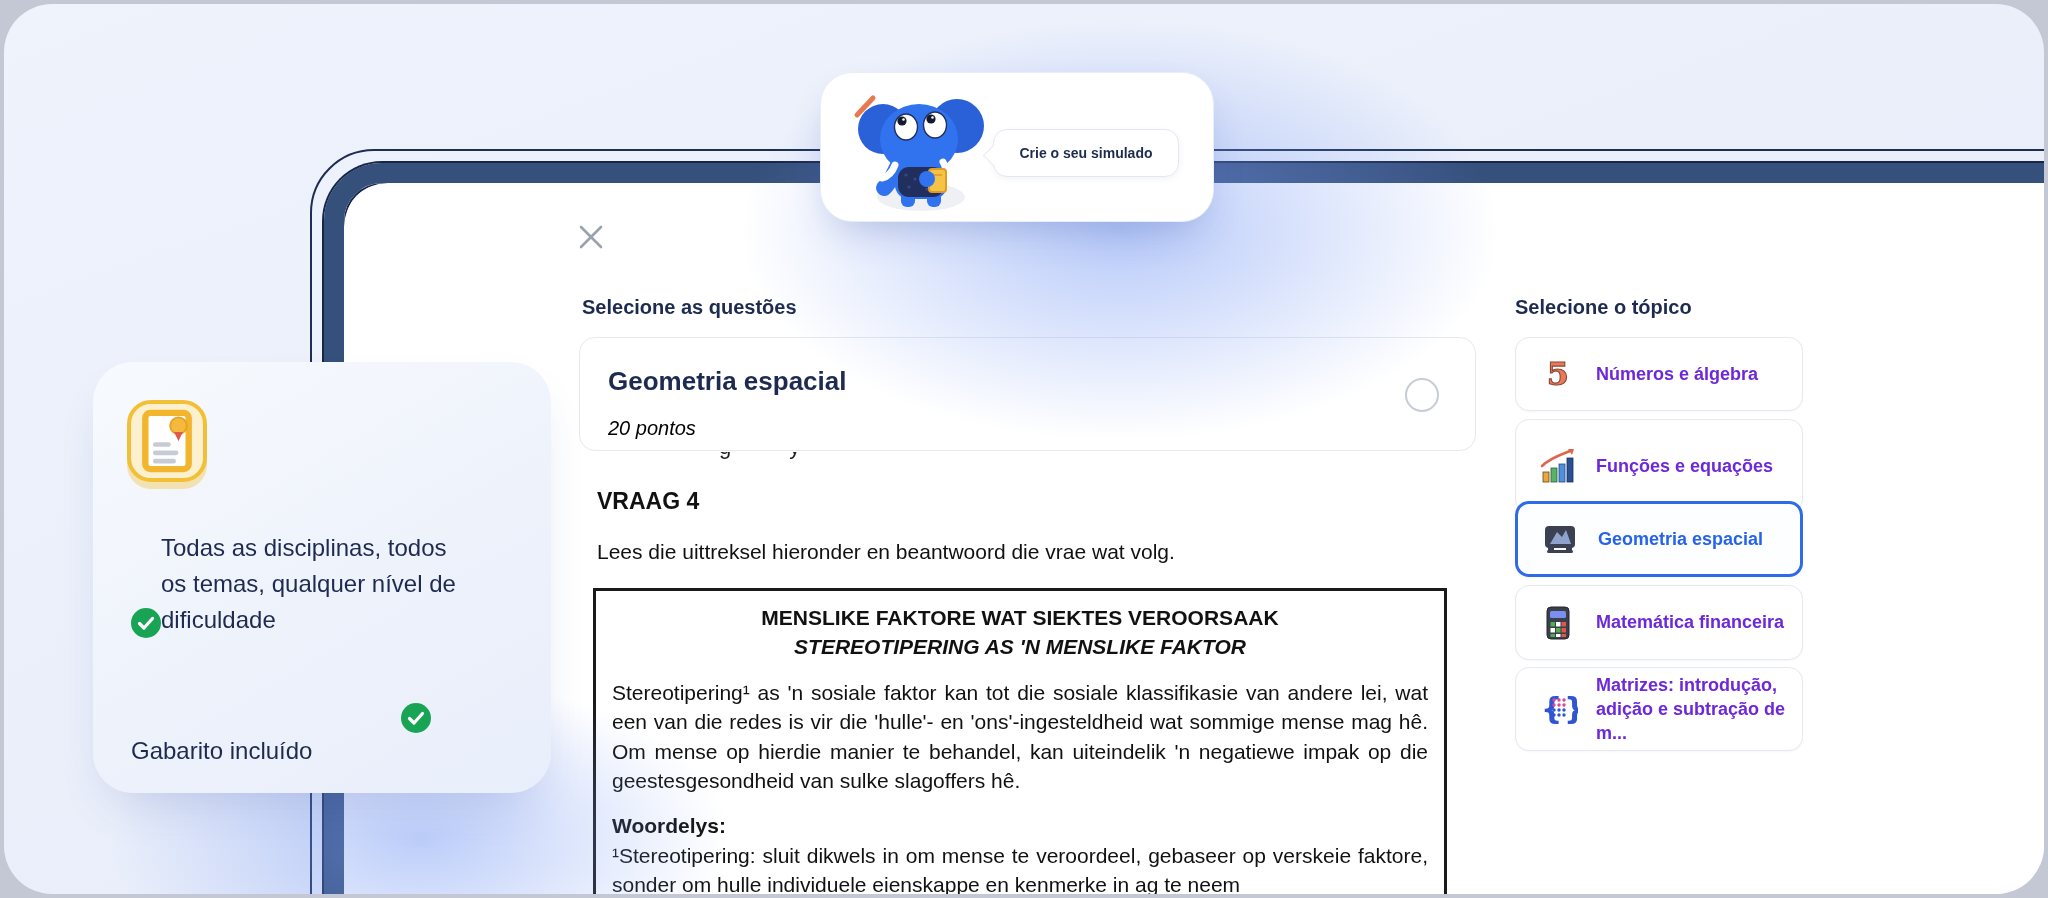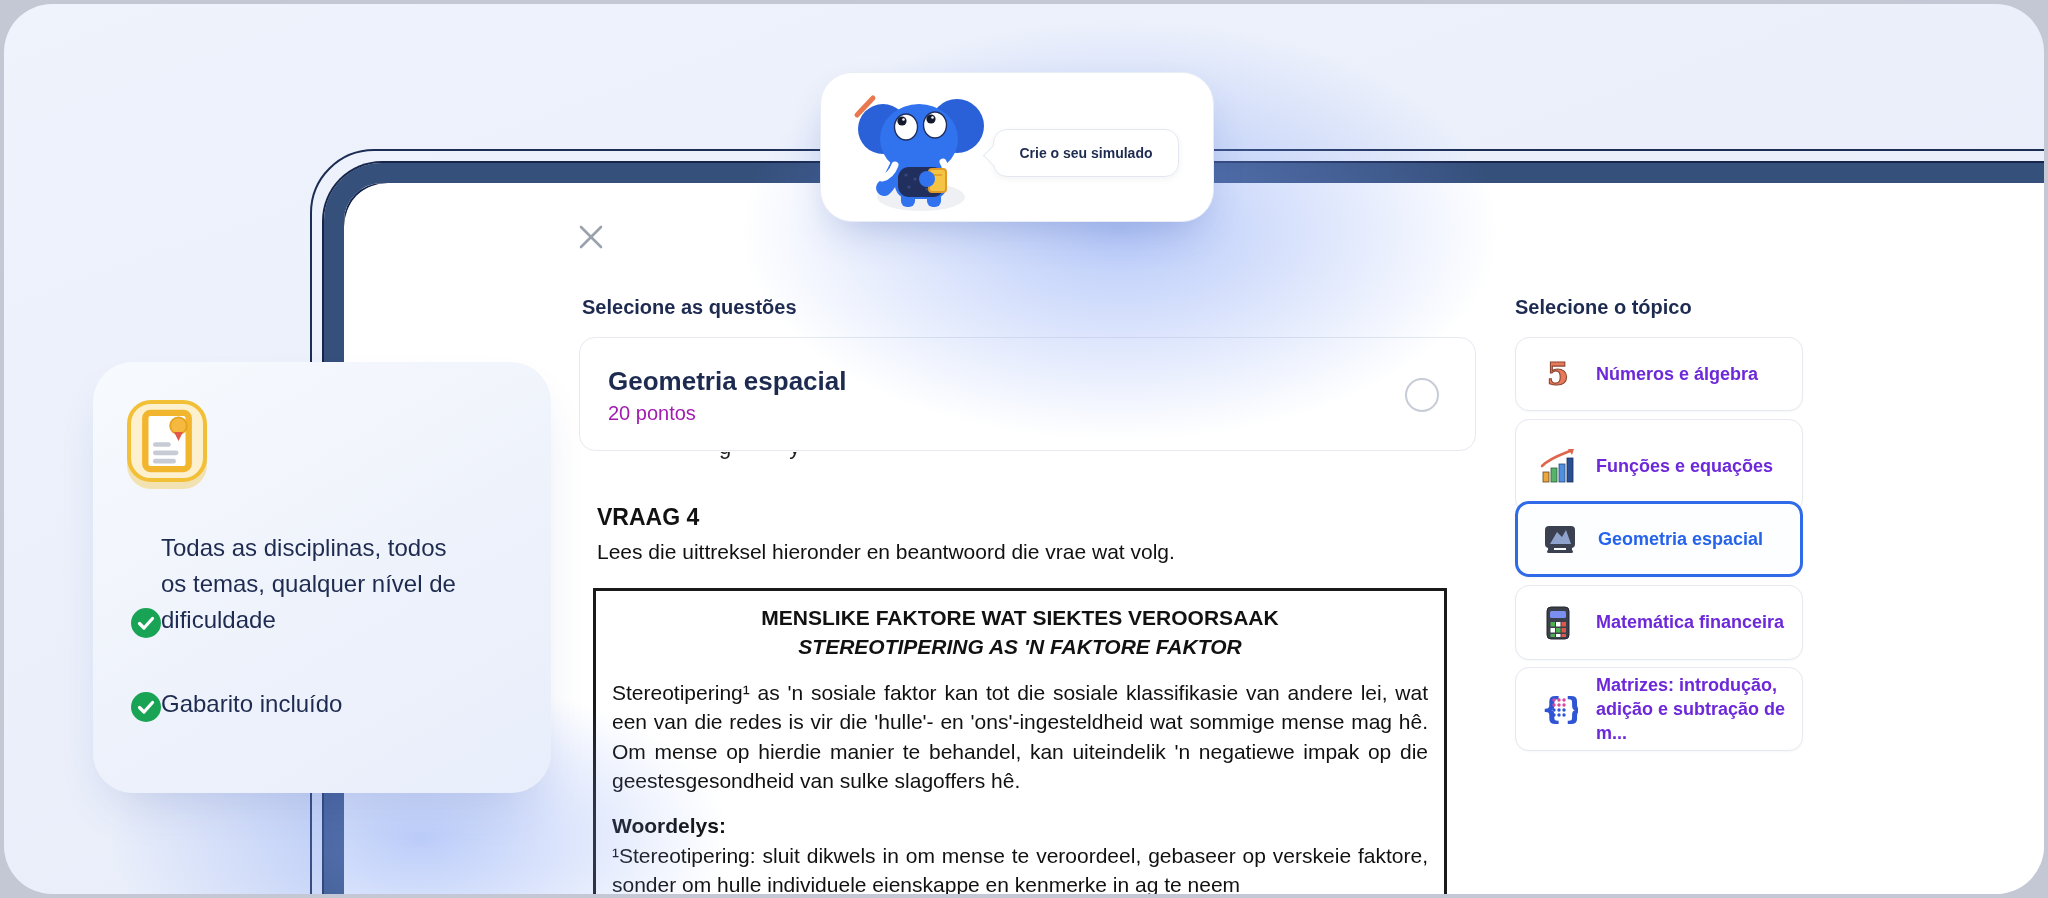--- a/index.html
+++ b/index.html
@@ -30,30 +30,30 @@
   .close-x{position:absolute;left:578px;top:224px;width:26px;height:26px;cursor:pointer;}
   .close-x svg{display:block;}
 
   
   .section-heading{position:absolute;font-size:20px;font-weight:700;color:#1e2b50;}
 
   
   .question-card{position:absolute;left:579px;top:337px;width:897px;height:114px;
       background:#fff;border:1.5px solid #e6e9f0;border-radius:16px;cursor:pointer;}
   .qc-title{position:absolute;left:28px;top:28px;font-size:26px;font-weight:700;color:#1e2b50;}
-  .qc-points{position:absolute;left:28px;top:64px;font-size:20px;color:#a21caf;}
+  .qc-points{position:absolute;left:28px;top:79px;font-size:20px;color:#000000;font-style:italic;}
   .qc-radio{position:absolute;right:36px;top:40px;width:34px;height:34px;border-radius:50%;
             border:2.5px solid #c7ccd7;background:#fff;cursor:pointer;}
 
   
   .scan{position:absolute;left:579px;top:452px;width:897px;height:446px;background:#fff;
         color:#111;font-family:"Liberation Sans",sans-serif;overflow:hidden;}
   .clip-line{position:absolute;left:140px;top:0px;width:220px;height:11px;overflow:hidden;}
   .clip-line span{display:block;margin-top:-18px;font-size:22px;letter-spacing:26px;color:#222;}
-  .vraag{position:absolute;left:18px;top:52px;font-size:23px;font-weight:700;}
+  .vraag{position:absolute;left:18px;top:36px;font-size:23px;font-weight:700;}
   .instruction{position:absolute;left:18px;top:88px;font-size:21px;}
   .passage{position:absolute;left:14px;top:136px;width:854px;height:310px;
            border:3px solid #1a1a1a;padding:12px 16px 12px 16px;overflow:hidden;
            font-size:21px;line-height:1.4;}
   .passage .p-title{text-align:center;font-weight:700;}
   .passage .p-subtitle{text-align:center;font-weight:700;font-style:italic;}
   .passage .p-body{margin-top:16px;text-align:justify;}
   .passage .p-gloss-h{margin-top:16px;font-weight:700;}
   .passage .p-gloss{text-align:justify;}
 
@@ -119,21 +119,21 @@
 
       <div class="scan">
         <div class="clip-line">
           <span>g y</span>
         </div>
         <div class="vraag">VRAAG 4</div>
         <div class="instruction">Lees die uittreksel hieronder en beantwoord die vrae wat volg.</div>
 
         <div class="passage">
           <div class="p-title">MENSLIKE FAKTORE WAT SIEKTES VEROORSAAK</div>
-          <div class="p-subtitle">STEREOTIPERING AS 'N FAKTORE FAKTOR</div>
+          <div class="p-subtitle">STEREOTIPERING AS 'N MENSLIKE FAKTOR</div>
           <div class="p-body">Stereotipering¹ as 'n sosiale faktor kan tot die sosiale klassifikasie van andere lei, wat een van die redes is vir die 'hulle'- en 'ons'-ingesteldheid wat sommige mense mag hê. Om mense op hierdie manier te behandel, kan uiteindelik 'n negatiewe impak op die geestesgesondheid van sulke slagoffers hê.</div>
           <div class="p-gloss-h">Woordelys:</div>
           <div class="p-gloss">¹Stereotipering: sluit dikwels in om mense te veroordeel, gebaseer op verskeie faktore, sonder om hulle individuele eienskappe en kenmerke in ag te neem</div>
 
         </div>
       </div>
 
       <div class="section-heading" style="left:1515px;top:296px;">Selecione o tópico</div>
 
       <div class="topic-card" style="top:337px;height:74px;">
@@ -222,21 +222,21 @@
         </div>
 
         <div class="benefit" style="top:168px;">
           <svg class="check" viewBox="0 0 30 30">
             <circle cx="15" cy="15" r="15" fill="#19a455"></circle>
             <polyline points="8.5,15.5 13,20 21.5,10.5" fill="none" stroke="#ffffff" stroke-width="3.2" stroke-linecap="round" stroke-linejoin="round"></polyline>
           </svg>
           <div class="b-text">Todas as disciplinas, todos os temas, qualquer nível de dificuldade</div>
         </div>
 
-        <div class="benefit" style="top:324px;">
+        <div class="benefit" style="top:341px;flex-direction:column;">
           <svg class="check" viewBox="0 0 30 30">
             <circle cx="15" cy="15" r="15" fill="#19a455"></circle>
             <polyline points="8.5,15.5 13,20 21.5,10.5" fill="none" stroke="#ffffff" stroke-width="3.2" stroke-linecap="round" stroke-linejoin="round"></polyline>
           </svg>
           <div class="b-text">Gabarito incluído</div>
         </div>
       </div>
 
       <div class="glow glow-mascot"></div>
       <div class="mascot-card">

